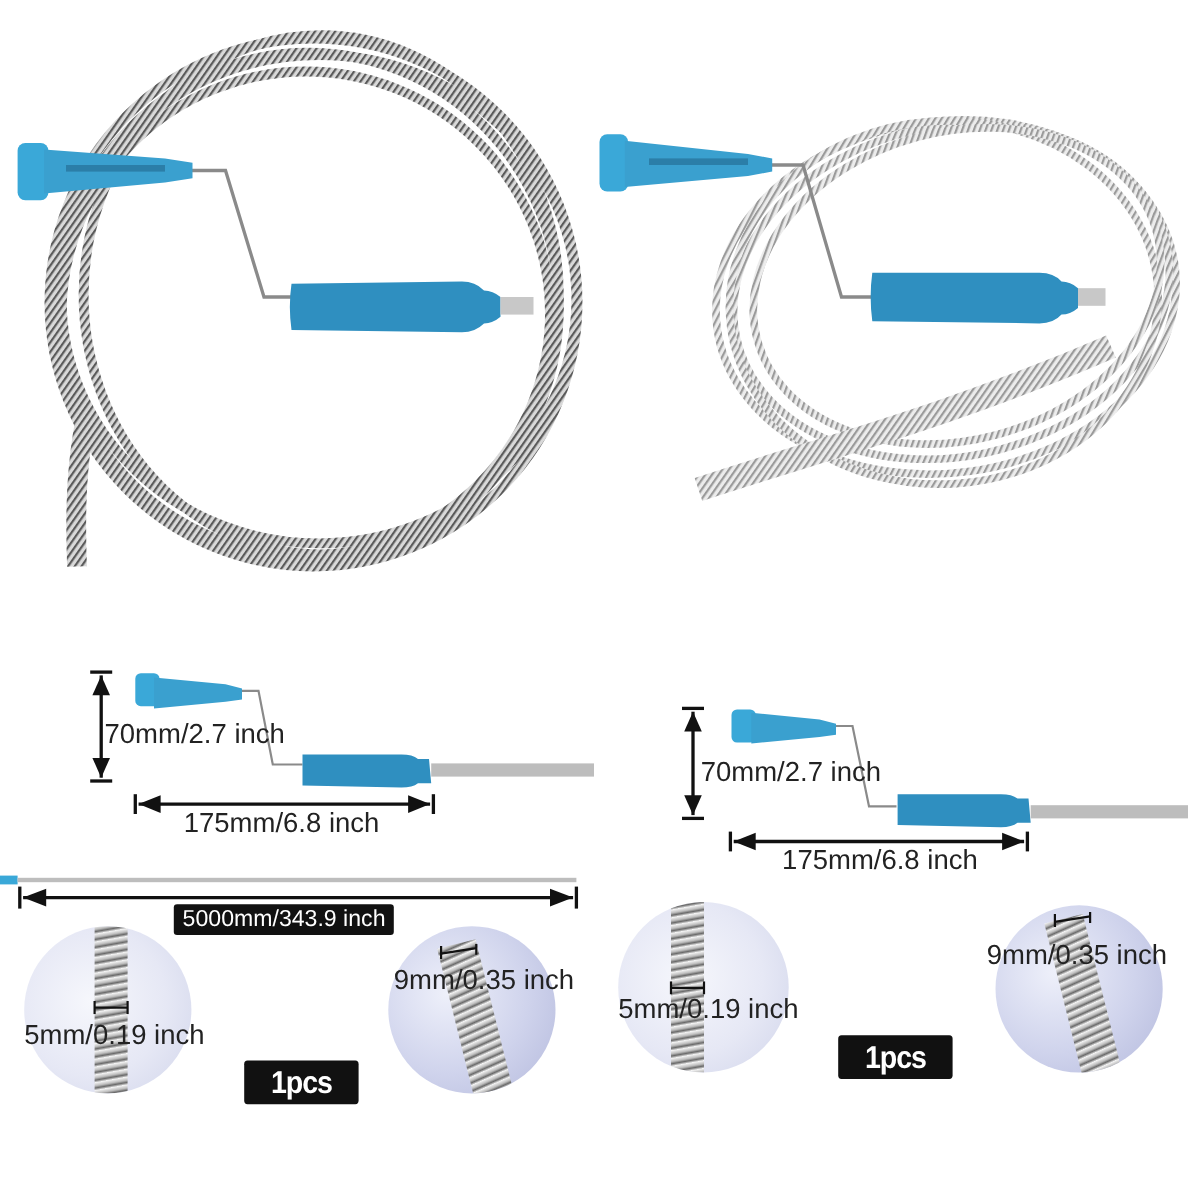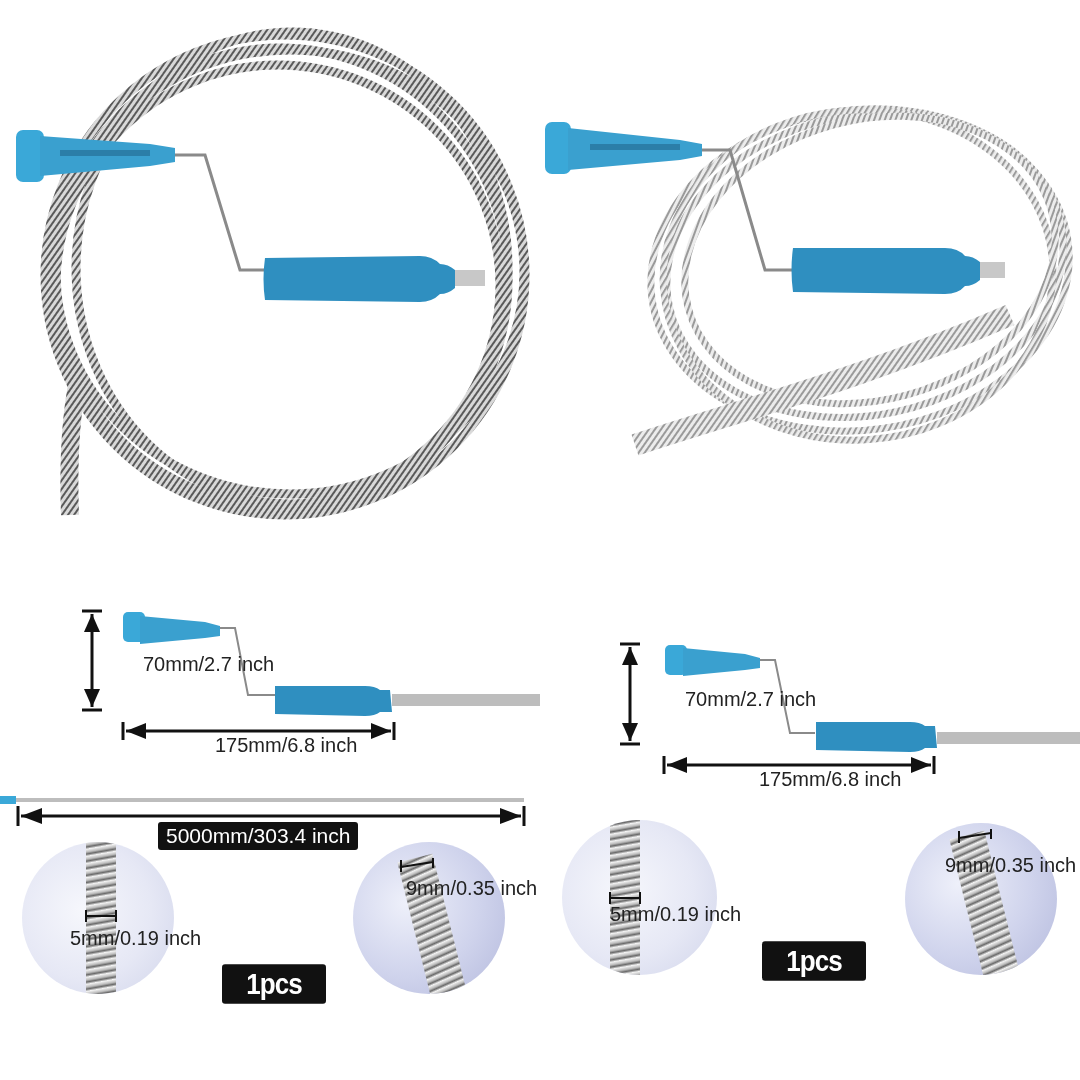--- a/index.html
+++ b/index.html
@@ -1,18 +1,18 @@
 <!DOCTYPE html>
 <html><head>
 <meta charset="utf-8">
 <style>
   html,body{margin:0;padding:0;background:#fff;}
   body{width:1080px;height:1080px;position:relative;overflow:hidden;font-family:"Liberation Sans",sans-serif;}
   .abs{position:absolute;}
-  .dim-text{position:absolute;font-size:20px;color:#222;white-space:nowrap;font-family:"Liberation Sans",sans-serif;margin-left:48px;}
+  .dim-text{position:absolute;font-size:25px;color:#222;white-space:nowrap;font-family:"Liberation Sans",sans-serif;}
   .badge{position:absolute;background:#111;color:#fff;font-weight:bold;border-radius:3px;text-align:center;font-family:"Liberation Sans",sans-serif;}
   .badge-long{font-size:21px;font-weight:normal;padding:2px 8px;}
   .badge-pcs{font-size:26px;width:104px;height:36px;line-height:36px;letter-spacing:-1px;transform:scaleY(1.1);}
   .circle{position:absolute;border-radius:50%;background:radial-gradient(circle at 40% 45%,#f6f7fc 0%,#e6e8f5 55%,#d0d4ea 100%);overflow:hidden;}
   .circle.dark{background:radial-gradient(circle at 35% 40%,#eef0fa 0%,#cfd3ec 55%,#b4b9dc 100%);}
   .spring-v{position:absolute;background:repeating-linear-gradient(170deg,#f5f5f5 0px,#bdbdbd 3px,#6a6a6a 5px,#e0e0e0 7px);}
 </style>
 </head>
 <body>
 
@@ -96,21 +96,21 @@
 
     <line x1="18" y1="266" x2="18" y2="286" stroke="#111" stroke-width="3"></line>
     <line x1="524" y1="266" x2="524" y2="286" stroke="#111" stroke-width="3"></line>
     <line x1="21" y1="276" x2="521" y2="276" stroke="#111" stroke-width="3"></line>
     <polygon points="21,276 42,268 42,284" fill="#111"></polygon>
     <polygon points="521,276 500,268 500,284" fill="#111"></polygon>
   </svg>
 
   <span class="dim-text" style="left:95px;top:113px;">70mm/2.7 inch</span>
   <span class="dim-text" style="left:167px;top:194px;">175mm/6.8 inch</span>
-  <span class="badge badge-long" style="left:158px;top:282px;">5000mm/303.4 inch</span>
+  <span class="badge badge-long" style="left:158px;top:282px;">5000mm/343.9 inch</span>
 
   <div class="circle" style="left:22px;top:302px;width:152px;height:152px;">
     <div class="spring-v" style="left:64px;top:0;width:30px;height:152px;"></div>
     <svg class="abs" style="left:62px;top:68px" width="34" height="12">
         <line x1="2" y1="6" x2="32" y2="6" stroke="#111" stroke-width="2"></line>
         <line x1="2" y1="0" x2="2" y2="12" stroke="#111" stroke-width="2"></line>
         <line x1="32" y1="0" x2="32" y2="12" stroke="#111" stroke-width="2"></line>
       </svg>
   </div>
   <span class="dim-text" style="left:22px;top:387px;">5mm/0.19 inch</span>

